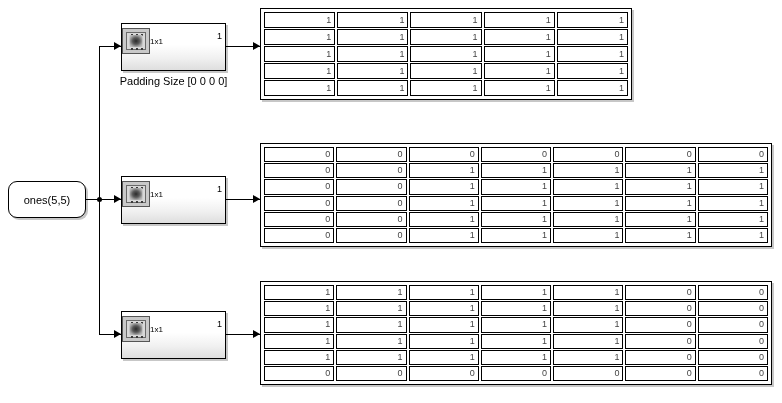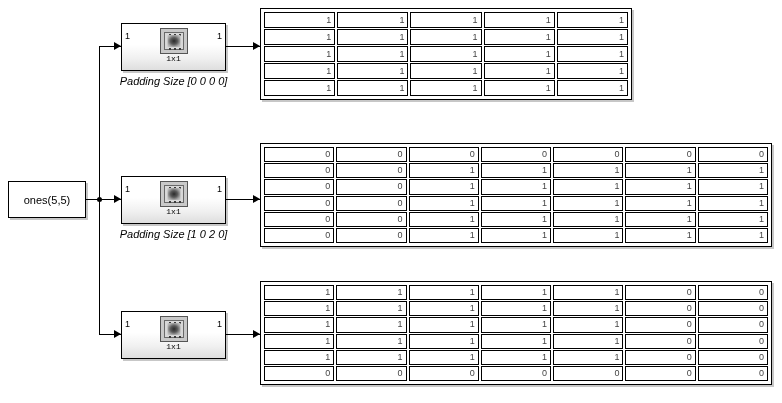--- a/index.html
+++ b/index.html
@@ -73,23 +73,22 @@
     color: #000000;
     line-height: 1;
   }
   .port-num.in  { left: 3px;  top: 8px; }
   .port-num.out { right: 3px; top: 8px; }
 
   .pad-icon-holder {
     position: absolute;
     left: 0; right: 0; top: 4px;
     display: flex;
-    flex-direction: column;
+    flex-direction: row;
     align-items: center;
-    font-family: Liberation Mono, monospace;
   }
   .pad-icon {
     width: 28px; height: 26px;
     border: 1px solid #555555;
     background: #c9c9c9;
     position: relative;
     overflow: hidden;
   }
   .pad-icon .inner-frame {
     position: absolute;
@@ -116,21 +115,20 @@
     margin-top: 1px;
   }
   .pad-caption {
     position: absolute;
     top: 52px;
     left: 50%;
     transform: translateX(-50%);
     font-size: 11px;
     color: #000000;
     white-space: nowrap;
-    font-style: italic;
   }
 
   
   .display-block {
     position: absolute;
     border: 1.6px solid #000000;
     background: #ffffff;
     box-shadow: 2px 2px 0 rgba(0,0,0,0.22);
     padding: 3px;
     display: flex;
@@ -156,21 +154,21 @@
     color: #444444;
     line-height: 1;
     min-width: 0;
   }
 </style>
 </head>
 <body>
 
 <div id="canvas">
 
-  <div class="const-block" style="left:8px; top:181px; width:78px; height:37px;">
+  <div class="const-block" style="left:8px; top:181px; width:78px; height:37px;border-radius:9px;">
     <span class="label">ones(5,5)</span>
   </div>
 
   <div class="wire h" style="left:86px; top:199px; width:14px;"></div>
   <div class="junction" style="left:97px; top:197px;"></div>
 
   <div class="wire v" style="left:99px; top:46px; height:288px;"></div>
 
   <div class="wire h" style="left:99px; top:46px; width:22px;"></div>
   <div class="arrow" style="left:114px; top:42px;"></div>
@@ -222,21 +220,20 @@
           <div class="tick" style="left:13px; top:5px;"></div>
           <div class="tick" style="left:18px; top:5px;"></div>
           <div class="tick" style="left:8px; top:19px;"></div>
           <div class="tick" style="left:13px; top:19px;"></div>
           <div class="tick" style="left:18px; top:19px;"></div>
           <div class="blob"></div>
         </div>
         <div class="pad-icon-caption">1x1</div>
       </div>
     </div>
-    <div class="pad-caption">Padding Size [1 0 2 0]</div>
   </div>
 
   <div class="pad-wrap" style="left:121px; top:311px;">
     <div class="pad-block">
       <span class="port-num in">1</span>
       <span class="port-num out">1</span>
       <div class="pad-icon-holder">
         <div class="pad-icon">
           <div class="inner-frame"></div>
           <div class="tick" style="left:8px; top:5px;"></div>

